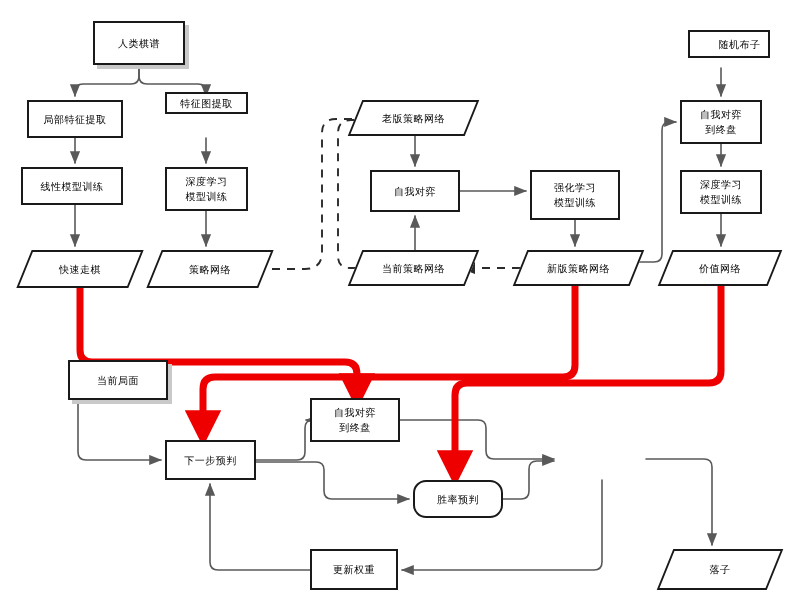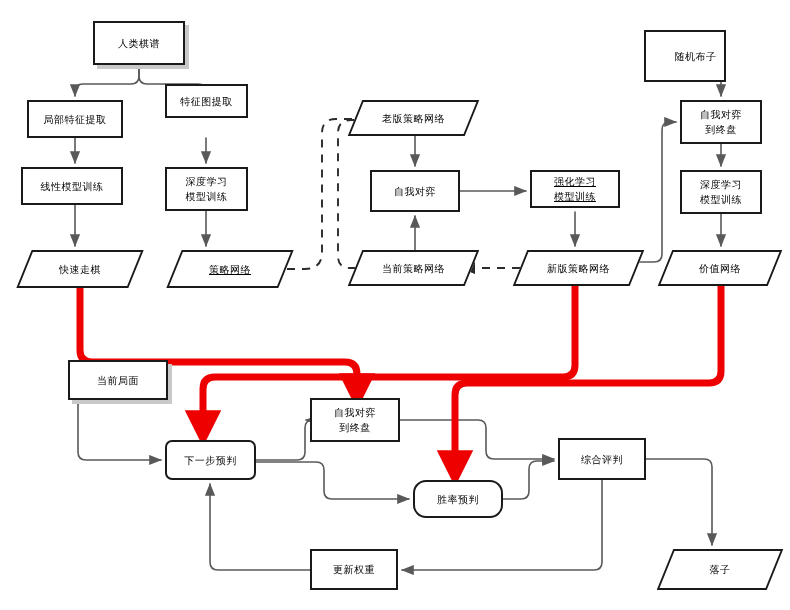--- a/index.html
+++ b/index.html
@@ -150,63 +150,63 @@
   </svg>
 
   <div class="node rect shadowed" style="left:93px;top:21px;width:92px;height:44px;">
     <span class="lbl">人类棋谱</span>
   </div>
 
   <div class="node rect" style="left:27px;top:100px;width:96px;height:38px;">
     <span class="lbl">局部特征提取</span>
   </div>
 
-  <div class="node rect" style="left:165px;top:84px;width:83px;height:34px;text-align:right;">
+  <div class="node rect" style="left:165px;top:92px;width:83px;height:22px;text-align:right;">
     <span class="lbl">特征图提取</span>
   </div>
 
   <div class="node rect" style="left:21px;top:167px;width:102px;height:38px;">
     <span class="lbl">线性模型训练</span>
   </div>
 
   <div class="node rect" style="left:165px;top:167px;width:83px;height:44px;">
     <span class="lbl">深度学习
 模型训练</span>
   </div>
 
   <div class="node para" style="left:24px;top:250px;width:112px;height:38px;">
     <span class="lbl">快速走棋</span>
   </div>
 
-  <div class="node para" style="left:174px;top:250px;width:112px;height:38px;text-decoration:underline;">
+  <div class="node para" style="left:154px;top:250px;width:112px;height:38px;">
     <span class="lbl">策略网络</span>
   </div>
 
   <div class="node para" style="left:355px;top:100px;width:117px;height:36px;">
     <span class="lbl">老版策略网络</span>
   </div>
 
   <div class="node rect" style="left:370px;top:170px;width:90px;height:42px;">
     <span class="lbl">自我对弈</span>
   </div>
 
-  <div class="node rect" style="left:530px;top:170px;width:90px;height:38px;text-decoration:underline;">
+  <div class="node rect" style="left:530px;top:170px;width:90px;height:50px;">
     <span class="lbl">强化学习
 模型训练</span>
   </div>
 
   <div class="node para" style="left:355px;top:250px;width:117px;height:36px;">
     <span class="lbl">当前策略网络</span>
   </div>
 
   <div class="node para" style="left:520px;top:250px;width:117px;height:36px;">
     <span class="lbl">新版策略网络</span>
   </div>
 
-  <div class="node rect" style="left:644px;top:30px;width:82px;height:52px;padding-left:21px;">
+  <div class="node rect" style="left:688px;top:30px;width:82px;height:28px;padding-left:21px;">
     <span class="lbl">随机布子</span>
   </div>
 
   <div class="node rect" style="left:680px;top:100px;width:82px;height:44px;">
     <span class="lbl">自我对弈
 到终盘</span>
   </div>
 
   <div class="node rect" style="left:680px;top:170px;width:82px;height:44px;">
     <span class="lbl">深度学习
@@ -214,36 +214,33 @@
   </div>
 
   <div class="node para" style="left:665px;top:250px;width:110px;height:36px;">
     <span class="lbl">价值网络</span>
   </div>
 
   <div class="node rect shadowed" style="left:28px;top:360px;width:100px;height:40px;margin-left:40px;">
     <span class="lbl">当前局面</span>
   </div>
 
-  <div class="node rect" style="left:165px;top:440px;width:91px;height:40px;border-radius:7px;">
+  <div class="node rect" style="left:165px;top:440px;width:91px;height:40px;">
     <span class="lbl">下一步预判</span>
   </div>
 
   <div class="node rect" style="left:310px;top:398px;width:90px;height:44px;">
     <span class="lbl">自我对弈
 到终盘</span>
   </div>
 
   <div class="node rect" style="left:413px;top:480px;width:90px;height:38px;border-radius:13px;">
     <span class="lbl">胜率预判</span>
   </div>
 
-  <div class="node rect" style="left:558px;top:438px;width:88px;height:42px;">
-    <span class="lbl">综合评判</span>
-  </div>
 
   <div class="node rect" style="left:310px;top:549px;width:88px;height:41px;">
     <span class="lbl">更新权重</span>
   </div>
 
   <div class="node para" style="left:665px;top:549px;width:110px;height:41px;">
     <span class="lbl">落子</span>
   </div>
 
 </div>

